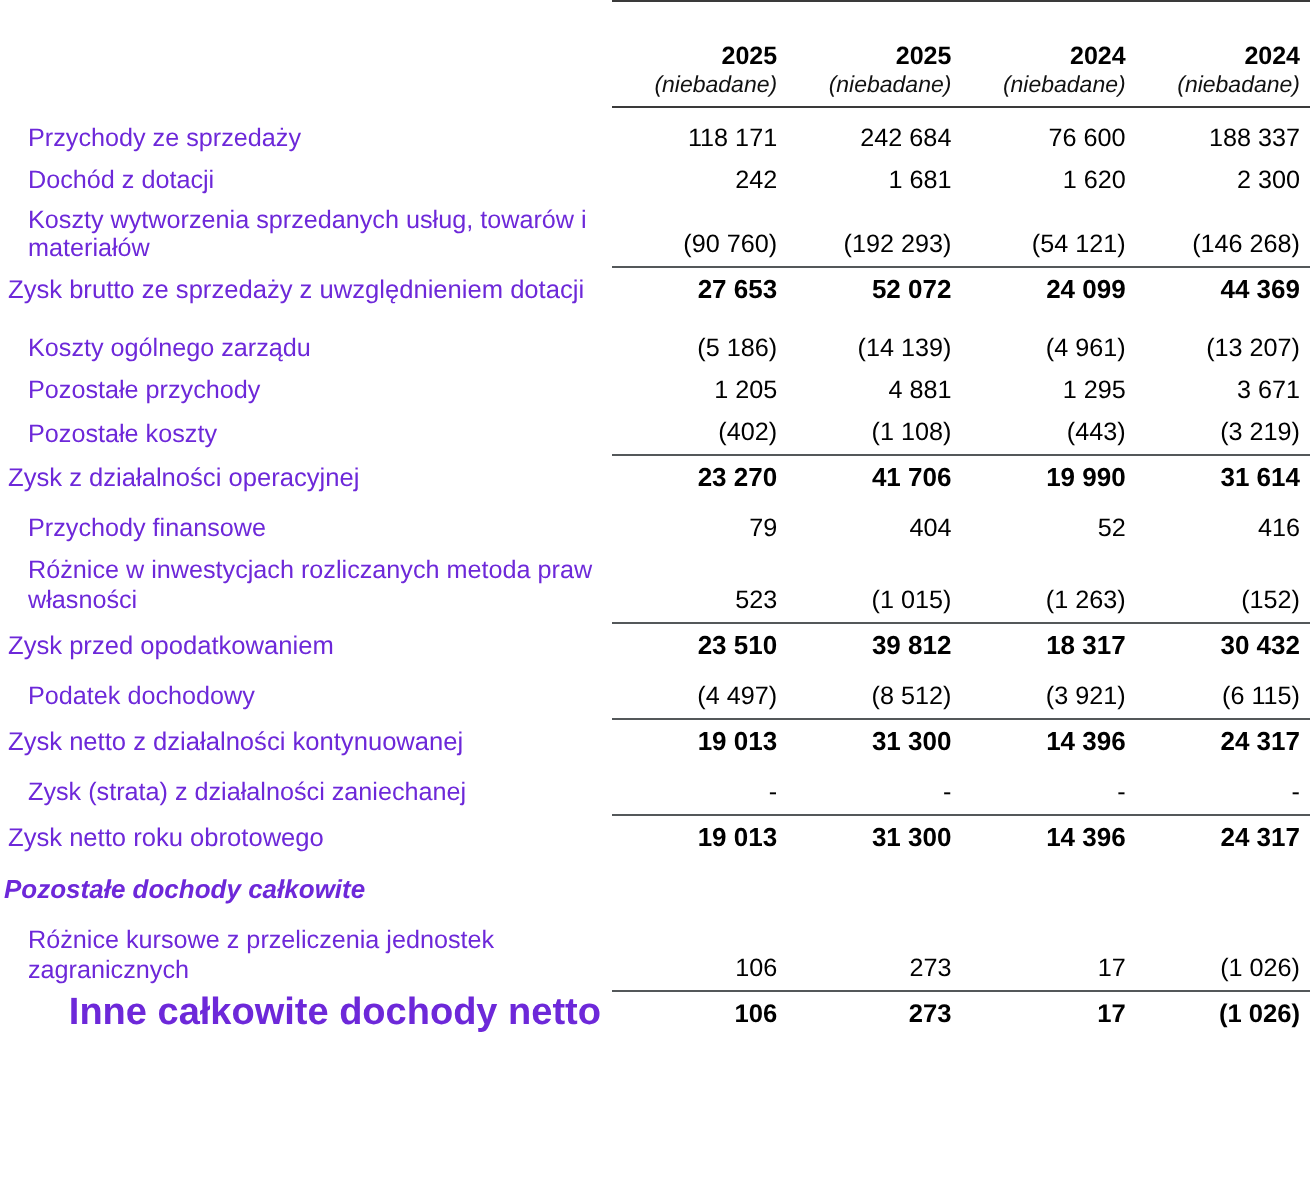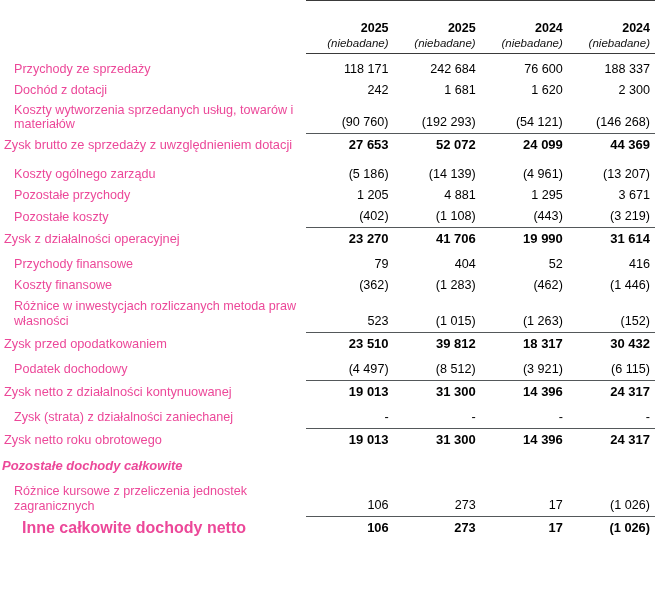--- a/index.html
+++ b/index.html
@@ -68,21 +68,21 @@
   tbody td {
     padding: 0;
     vertical-align: bottom;
   }
 
   .lbl {
     font-size: 12.6px;
     line-height: 15px;
     text-align: left;
     padding: 3px 6px 3px 14px;
-    color: #ec4899;
+    color: #6d28d9;
   }
   .num {
     font-size: 12.6px;
     line-height: 15px;
     text-align: right;
     padding: 3px 5px 3px 4px;
     white-space: nowrap;
     font-variant-numeric: tabular-nums;
   }
 
@@ -102,21 +102,22 @@
     font-weight: bold;
     padding-left: 2px;
     font-size: 13px;
     font-style: italic;
   }
 
   
   tr.subtotal .lbl {
     font-weight: bold;
     padding-left: 22px;
-    font-size: 16px;
+    font-size: 19px;
+    text-align: right;
   }
   tr.subtotal .num { font-weight: bold; font-size: 12.8px; }
 
   
   tr.ruled .num {
     border-top: 1.3px solid #54585a;
   }
 
   
   tr.gap td { height: 9px; padding: 0; }
@@ -234,27 +235,20 @@
         </tr>
 
       <tr>
         <td class="lbl">Przychody finansowe</td>
         <td class="num">79</td>
         <td class="num">404</td>
         <td class="num">52</td>
         <td class="num">416</td>
       </tr>
 
-      <tr>
-        <td class="lbl">Koszty finansowe</td>
-        <td class="num">(362)</td>
-        <td class="num">(1 283)</td>
-        <td class="num">(462)</td>
-        <td class="num">(1 446)</td>
-      </tr>
 
       <tr>
         <td class="lbl">Różnice w inwestycjach rozliczanych metoda praw własności</td>
         <td class="num">523</td>
         <td class="num">(1 015)</td>
         <td class="num">(1 263)</td>
         <td class="num">(152)</td>
       </tr>
 
       <tr class="total ruled">

